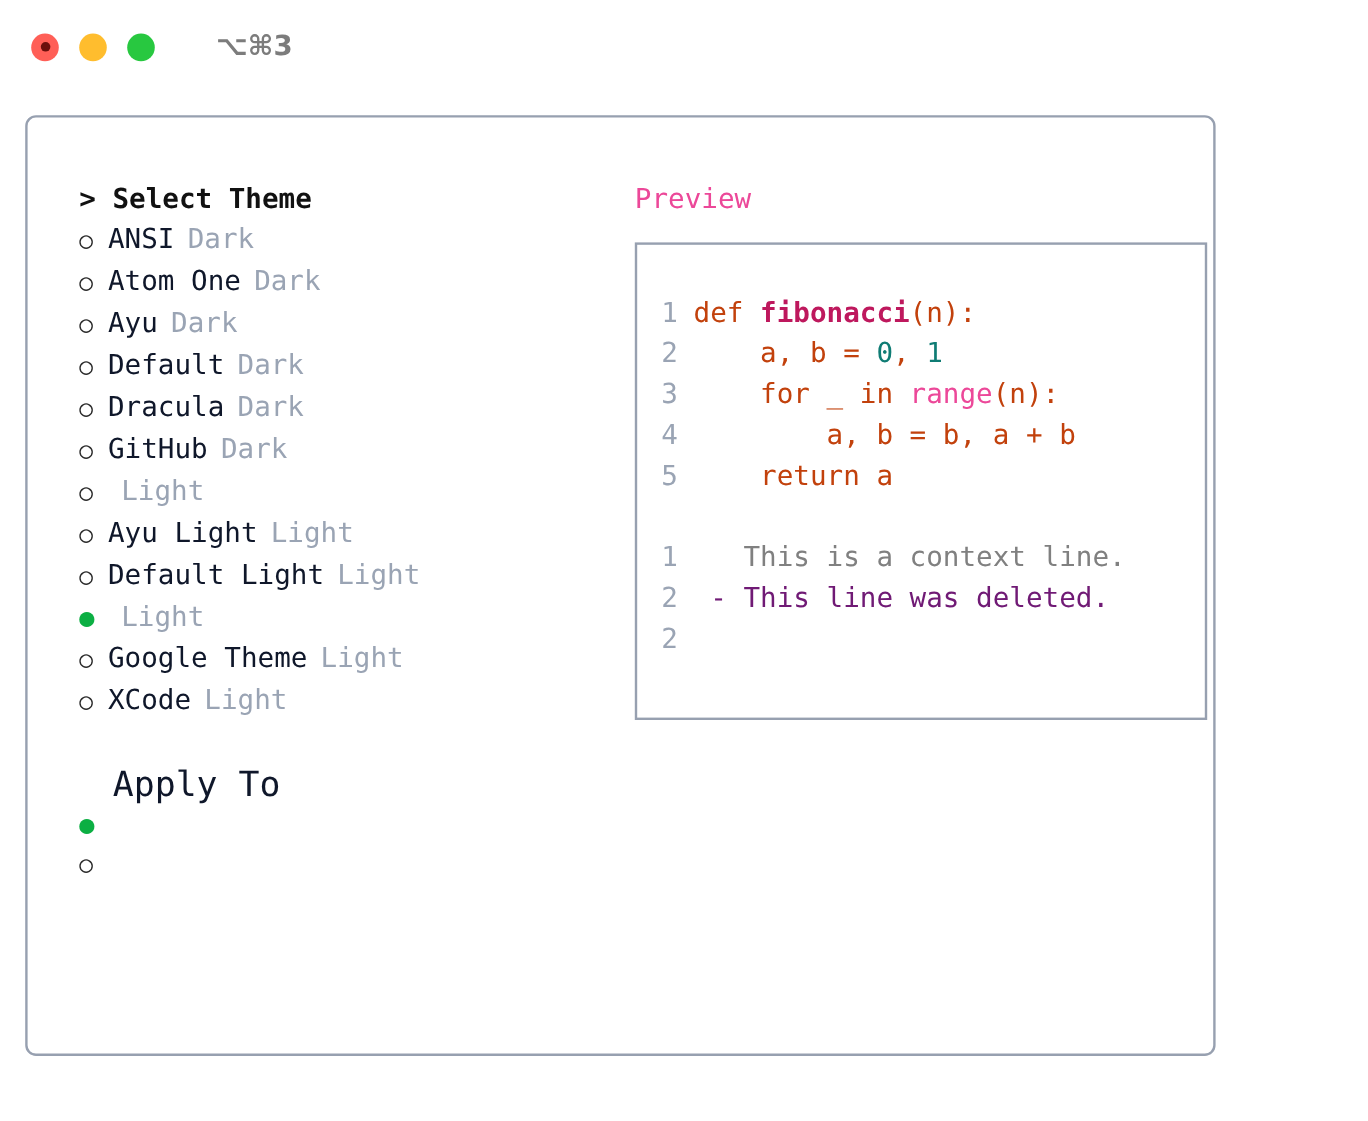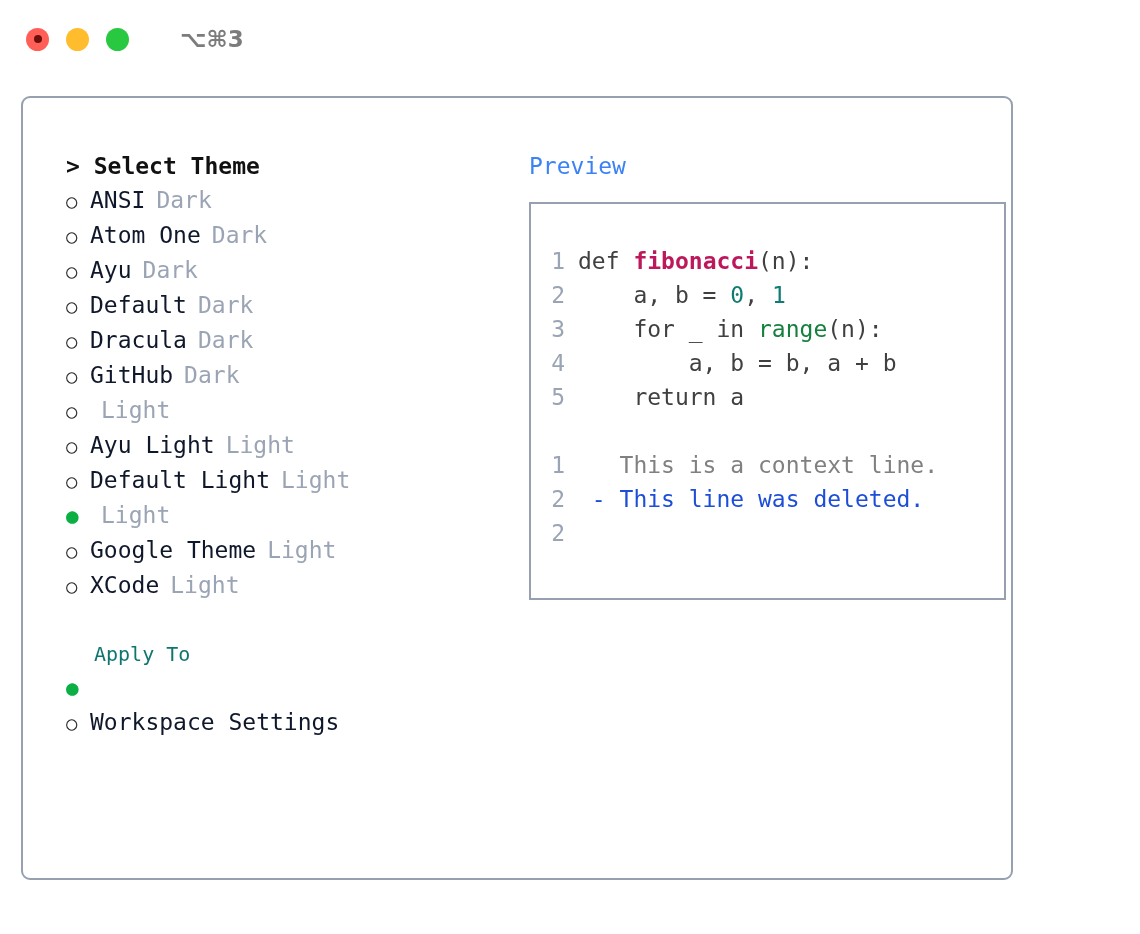--- a/index.html
+++ b/index.html
@@ -122,23 +122,23 @@
   }
   .opt.selected .marker { color: #0caf43; font-size: 21px; }
   .opt.selected .opt-label { color: #0caf43; }
   .opt-label { color: #0f172a; }
   .opt-tag {
     color: #9aa4b4;
     margin-left: 11px;
   }
 
   .apply-head {
-    font-size: 20px;
-    line-height: 34px;
-    color: #0f766e;
+    font-size: 29px;
+    line-height: 34px;
+    color: #0f172a;
     white-space: pre;
     padding-left: 28px;
   }
   .spacer-lg { height: 34px; }
 
   .hint {
     margin-top: 34px;
     font-size: 23px;
     line-height: 34px;
     color: #9aa4b4;
@@ -149,21 +149,21 @@
 
   
   .right-col {
     position: absolute;
     left: 478px;
     top: 51px;
     width: 500px;
   }
   .preview-title {
     font-size: 23px;
-    color: #3b82f6;
+    color: #ec4899;
     line-height: 34px;
     white-space: pre;
   }
   .preview-box {
     margin-top: 19px;
     width: 477px;
     height: 398px;
     border: 2px solid #97a0b0;
     box-sizing: border-box;
     background: #ffffff;
@@ -174,28 +174,28 @@
     font-size: 23px;
     line-height: 34px;
     white-space: pre;
   }
   .ln {
     flex: 0 0 26px;
     text-align: right;
     color: #9aa4b4;
     margin-right: 13px;
   }
-  .code-txt { color: #404040; }
+  .code-txt { color: #c2410c; }
   .blank-line { height: 34px; }
 
   .tok-fn   { color: #be185d; font-weight: bold; }
   .tok-num  { color: #0f7c74; }
-  .tok-kw   { color: #15803d; }
+  .tok-kw   { color: #ec4899; }
   .tok-ctx  { color: #808080; }
-  .tok-del  { color: #1d4ed8; }
+  .tok-del  { color: #701a75; }
   .tok-add  { color: #00c000; }
 </style>
 </head>
 <body>
 
 <div class="window">
 
   <div class="titlebar">
     <div class="lights">
       <div class="light red"></div>
@@ -225,21 +225,21 @@
             <div class="opt"><span class="marker">○</span><span class="opt-label">Google Theme</span><span class="opt-tag">Light</span></div>
             <div class="opt"><span class="marker">○</span><span class="opt-label">XCode</span><span class="opt-tag">Light</span></div>
           </div>
 
         <div class="spacer-lg"></div>
 
         <div class="apply-head">Apply To</div>
 
         <div class="opt-list" id="apply-list">
             <div class="opt selected"><span class="marker">●</span></div>
-            <div class="opt"><span class="marker">○</span><span class="opt-label">Workspace Settings</span></div>
+            <div class="opt"><span class="marker">○</span></div>
           </div>
 
       </div>
 
       <div class="right-col">
         <div class="preview-title">Preview</div>
 
         <div class="preview-box">
           <div id="code-block">
               <div class="code-line"><span class="ln">1</span><span><span class="code-txt">def </span><span class="tok-fn">fibonacci</span><span class="code-txt">(n):</span></span></div>

